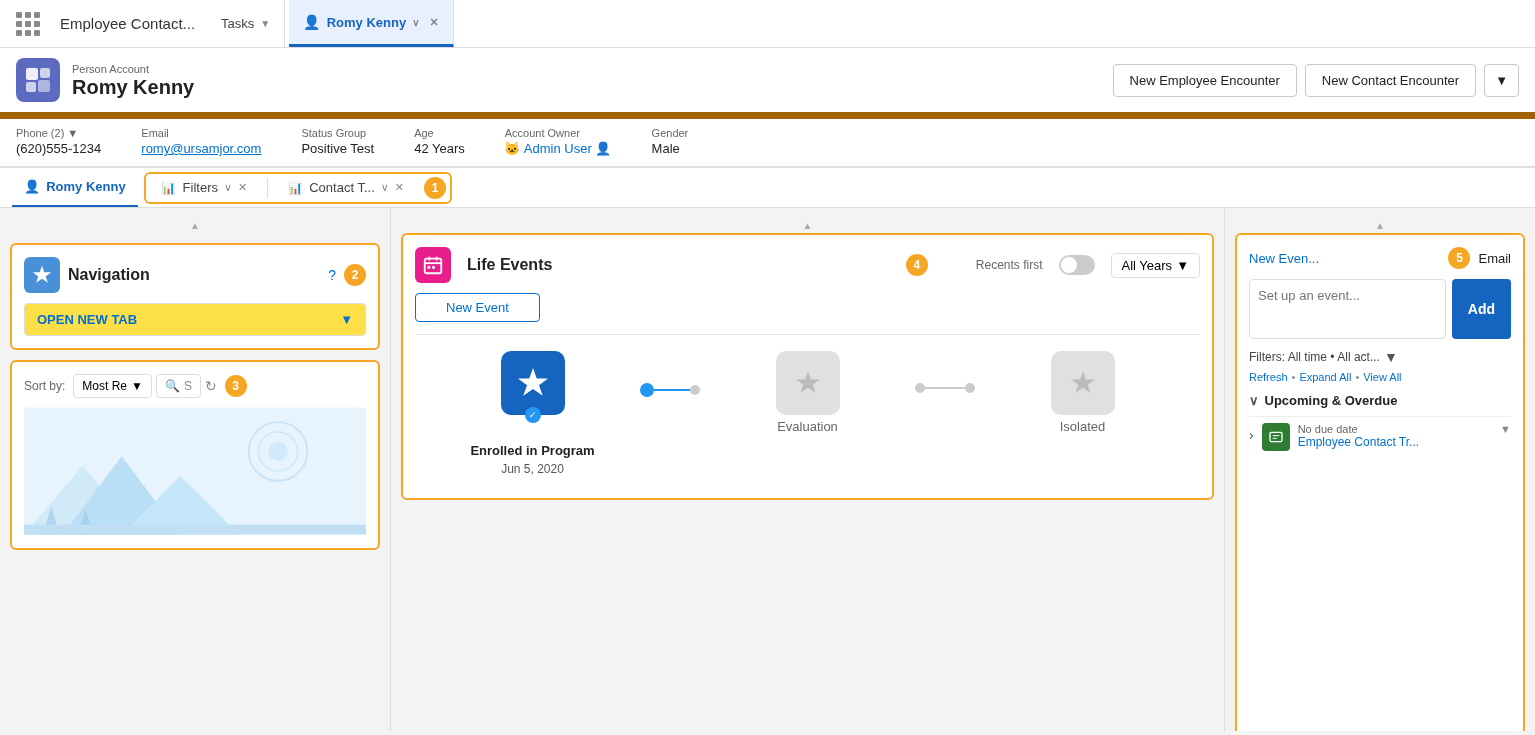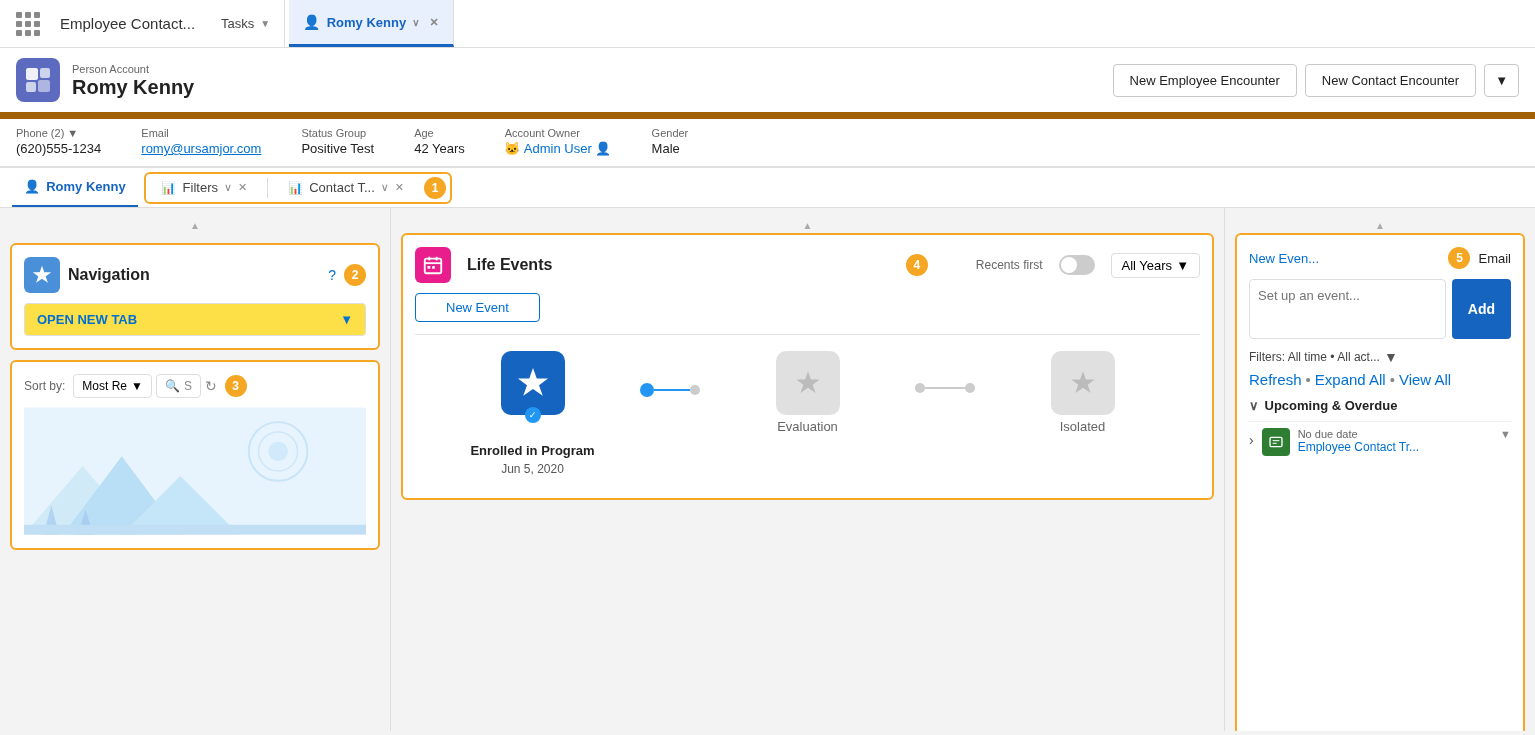--- a/index.html
+++ b/index.html
@@ -179,21 +179,21 @@
     .event-textarea {
       flex: 1; border: 1px solid #ddd; border-radius: 4px; padding: 8px;
       font-size: 13px; color: #888; resize: none; height: 60px;
     }
     .add-btn {
       background: #1565c0; color: #fff; border: none; border-radius: 4px;
       padding: 0 16px; font-size: 14px; font-weight: 600; cursor: pointer; white-space: nowrap;
     }
     .filters-row { font-size: 12px; color: #444; display: flex; align-items: center; gap: 4px; margin-bottom: 6px; }
     .filter-icon { color: #555; cursor: pointer; font-size: 14px; }
-    .actions-row { font-size: 15px; display: flex; gap: 4px; margin-bottom: 10px; }
+    .actions-row { font-size: 11px; display: flex; gap: 4px; margin-bottom: 10px; }
     .action-link { color: #0070d2; cursor: pointer; }
     .action-sep { color: #888; }
     .upcoming-header { display: flex; align-items: center; gap: 6px; font-size: 13px; font-weight: 600; color: #222; margin-bottom: 8px; }
     .upcoming-chevron { cursor: pointer; color: #555; }
     .task-item { display: flex; align-items: flex-start; gap: 8px; padding: 6px 0; border-top: 1px solid #eee; }
     .task-icon-box {
       width: 28px; height: 28px; border-radius: 4px; background: #2e7d32;
       display: flex; align-items: center; justify-content: center; color: #fff; font-size: 14px; flex-shrink: 0;
     }
     .task-text-area { flex: 1; }

